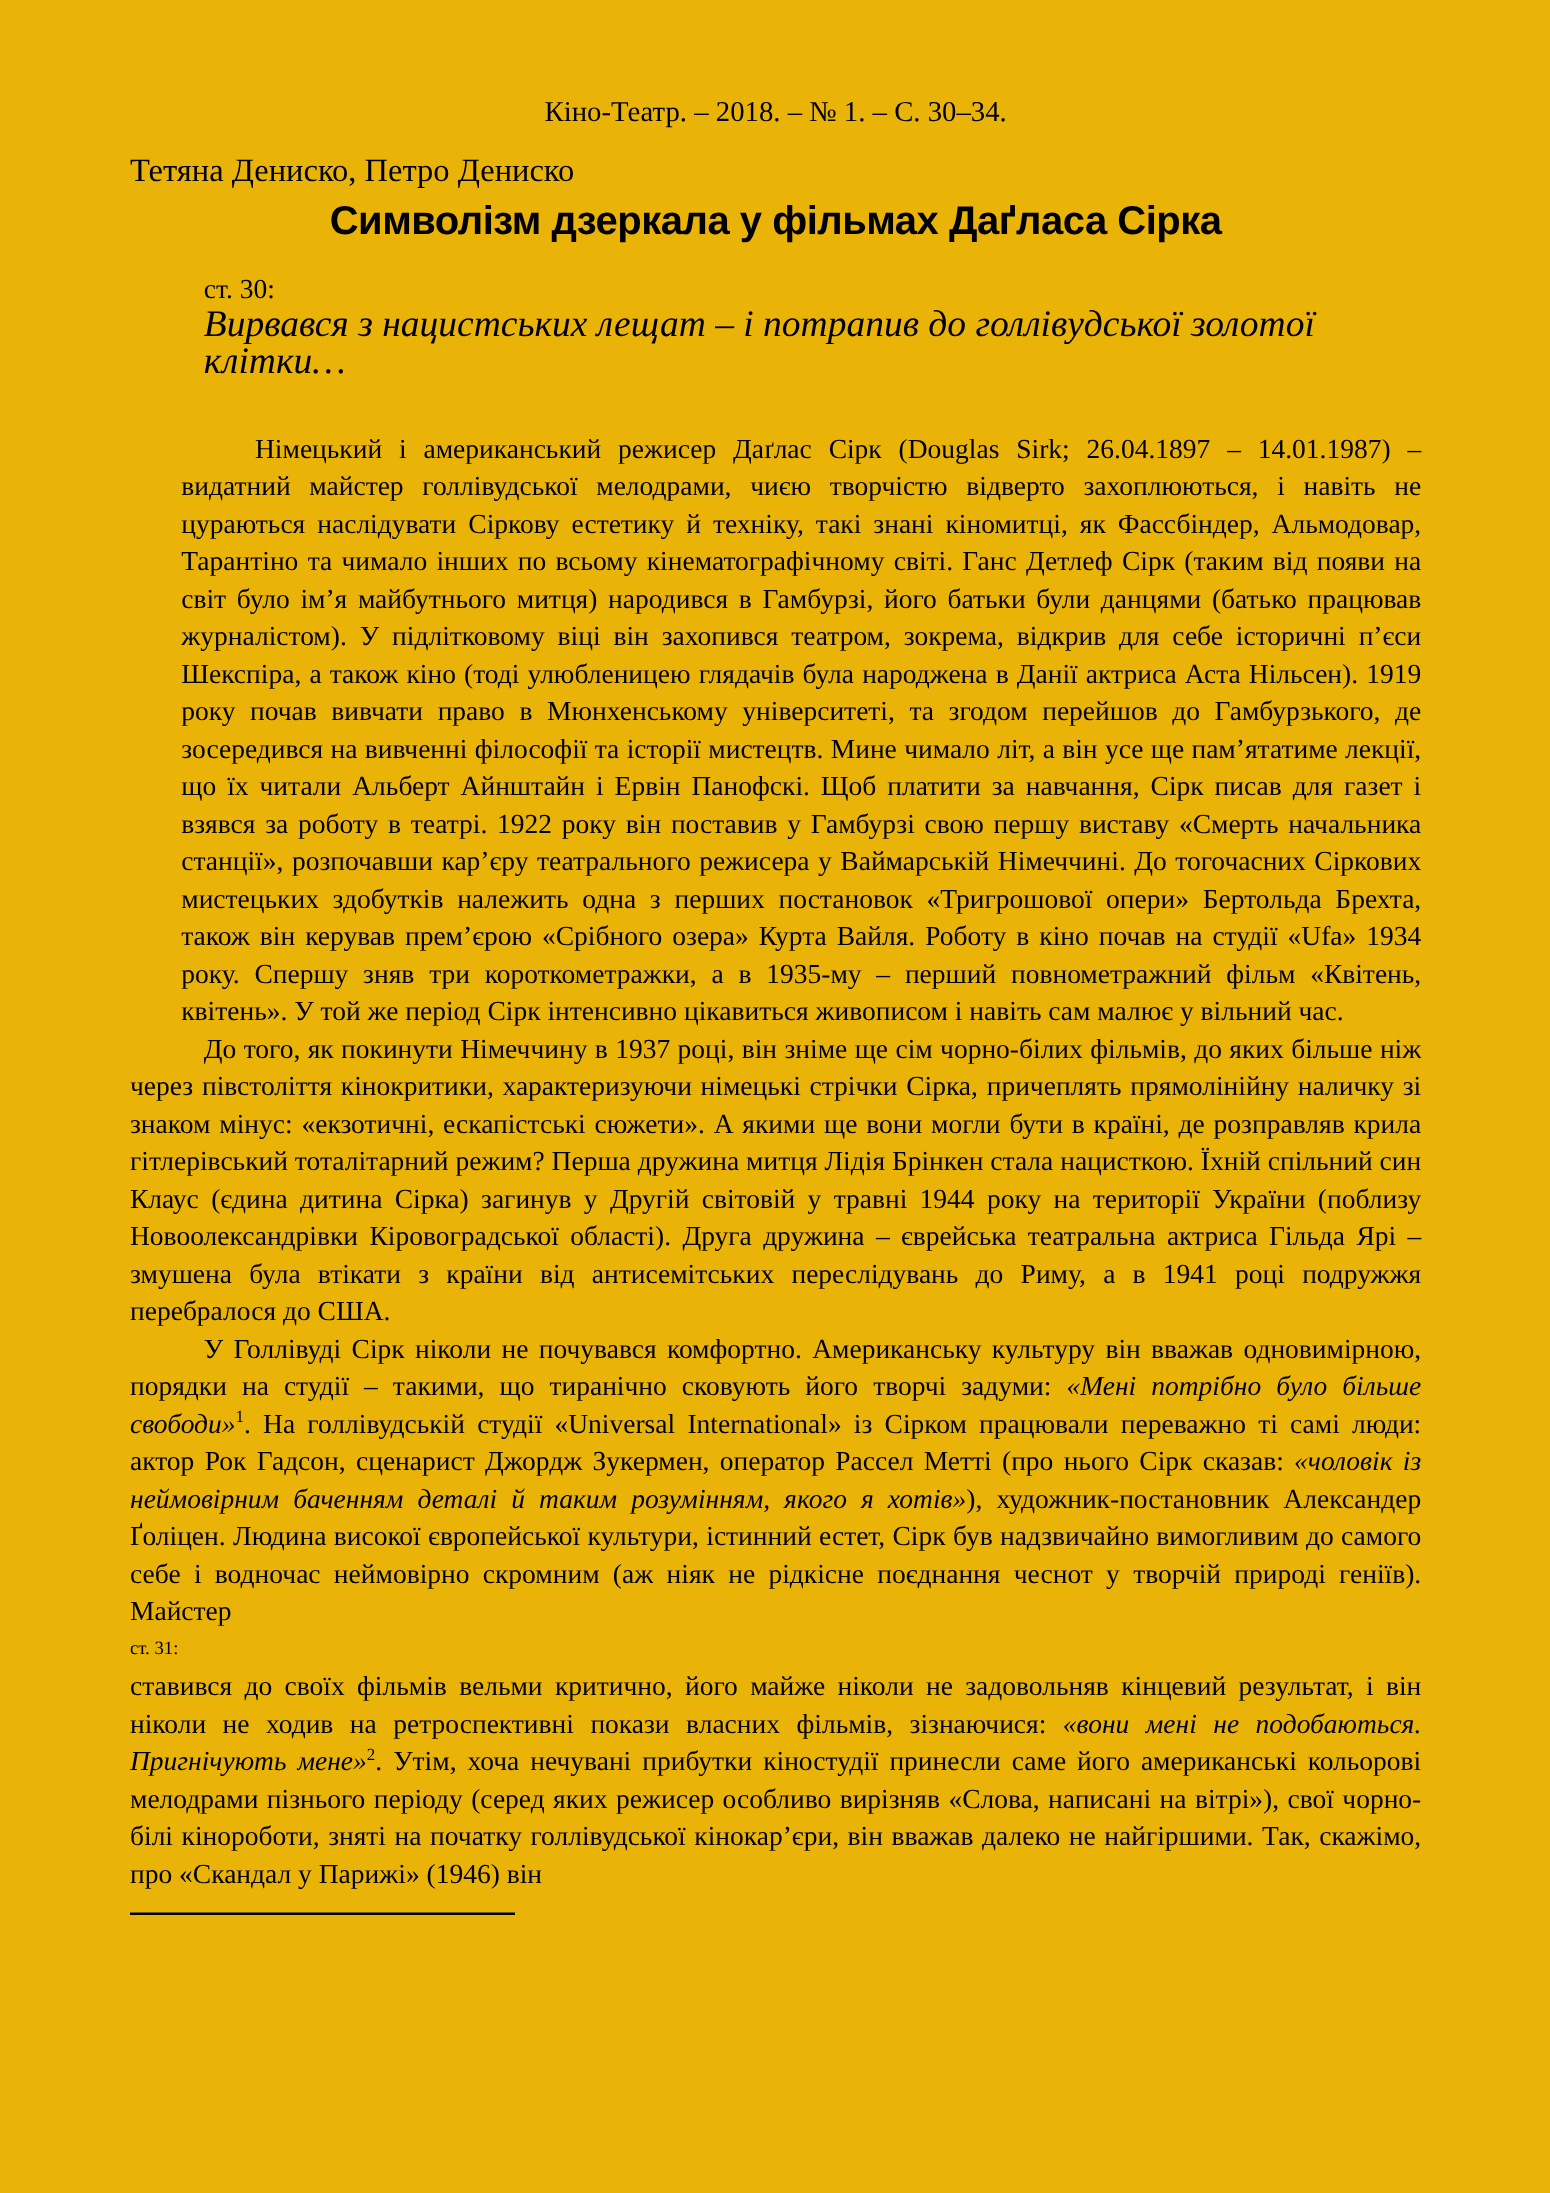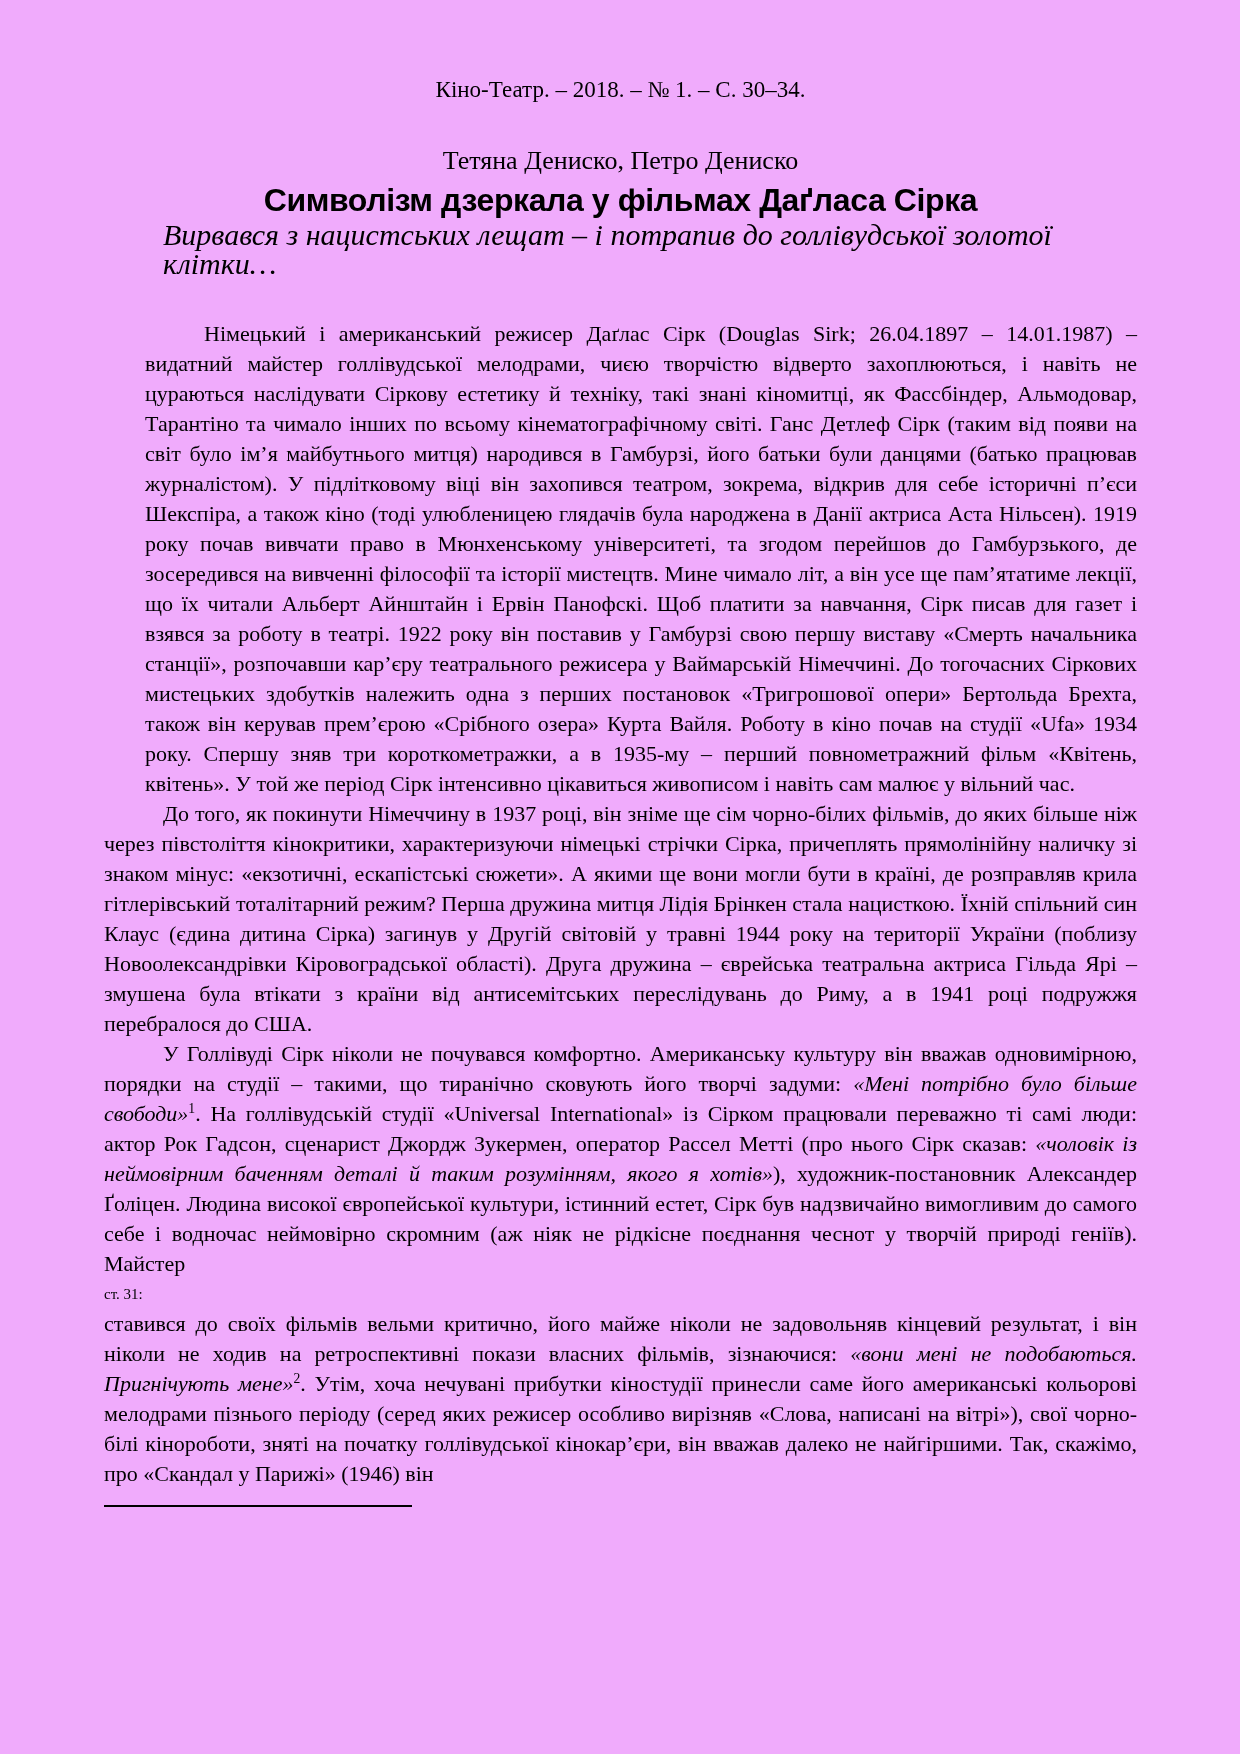--- a/index.html
+++ b/index.html
@@ -6,34 +6,34 @@
     margin: 0;
     padding: 0;
     background: #ffffff;
   }
   .page {
     position: relative;
     width: 1240px;
     height: 1754px;
     box-sizing: border-box;
     padding: 76px 103px 0 104px;
-    background: #f0abfc;
+    background: #eab308;
     color: #000000;
     font-family: "Liberation Serif", serif;
     overflow: hidden;
   }
   .journal-ref {
     margin: 0;
     text-align: center;
     font-size: 23px;
     line-height: 28px;
   }
   .authors {
-    margin: 40px 0 0 0;
-    text-align: center;
+    margin: 16px 0 0 0;
+    text-align: left;
     font-size: 26px;
     line-height: 34px;
   }
   .article-title {
     margin: 2px 0 0 0;
     text-align: center;
     font-family: "Liberation Sans", sans-serif;
     font-weight: bold;
     font-size: 32px;
     letter-spacing: -0.4px;
@@ -97,20 +97,21 @@
 <body>
 
 <div class="page">
 
   <p class="journal-ref">Кіно-Театр. – 2018. – № 1. – С. 30–34.</p>
 
   <p class="authors">Тетяна Дениско, Петро Дениско</p>
 
   <h1 class="article-title">Символізм дзеркала у фільмах Даґласа Сірка</h1>
 
+  <p class="page-marker-30">ст. 30:</p>
 
   <p class="epigraph">Вирвався з нацистських лещат – і потрапив до голлівудської золотої клітки…</p>
 
   <p class="body-para indent first">Німецький і американський режисер Даґлас Сірк (Douglas Sirk; 26.04.1897 – 14.01.1987) – видатний майстер голлівудської мелодрами, чиєю творчістю відверто захоплюються, і навіть не цураються наслідувати Сіркову естетику й техніку, такі знані кіномитці, як Фассбіндер, Альмодовар, Тарантіно та чимало інших по всьому кінематографічному світі. Ганс Детлеф Сірк (таким від появи на світ було ім’я майбутнього митця) народився в Гамбурзі, його батьки були данцями (батько працював журналістом). У підлітковому віці він захопився театром, зокрема, відкрив для себе історичні п’єси Шекспіра, а також кіно (тоді улюбленицею глядачів була народжена в Данії актриса Аста Нільсен). 1919 року почав вивчати право в Мюнхенському університеті, та згодом перейшов до Гамбурзького, де зосередився на вивченні філософії та історії мистецтв. Мине чимало літ, а він усе ще пам’ятатиме лекції, що їх читали Альберт Айнштайн і Ервін Панофскі. Щоб платити за навчання, Сірк писав для газет і взявся за роботу в театрі. 1922 року він поставив у Гамбурзі свою першу виставу «Смерть начальника станції», розпочавши кар’єру театрального режисера у Ваймарській Німеччині. До тогочасних Сіркових мистецьких здобутків належить одна з перших постановок «Тригрошової опери» Бертольда Брехта, також він керував прем’єрою «Срібного озера» Курта Вайля. Роботу в кіно почав на студії «Ufa» 1934 року. Спершу зняв три короткометражки, а в 1935-му – перший повнометражний фільм «Квітень, квітень». У той же період Сірк інтенсивно цікавиться живописом і навіть сам малює у вільний час.</p>
 
   <p class="body-para indent">До того, як покинути Німеччину в 1937 році, він зніме ще сім чорно-білих фільмів, до яких більше ніж через півстоліття кінокритики, характеризуючи німецькі стрічки Сірка, причеплять прямолінійну наличку зі знаком мінус: «екзотичні, ескапістські сюжети». А якими ще вони могли бути в країні, де розправляв крила гітлерівський тоталітарний режим? Перша дружина митця Лідія Брінкен стала нацисткою. Їхній спільний син Клаус (єдина дитина Сірка) загинув у Другій світовій у травні 1944 року на території України (поблизу Новоолександрівки Кіровоградської області). Друга дружина – єврейська театральна актриса Гільда Ярі – змушена була втікати з країни від антисемітських переслідувань до Риму, а в 1941 році подружжя перебралося до США.</p>
 
   <p class="body-para indent"><span>У Голлівуді Сірк ніколи не почувався комфортно. Американську культуру він вважав одновимірною, порядки на студії – такими, що тиранічно сковують його творчі задуми: </span><span class="it">«Мені потрібно було більше свободи»</span><sup class="fn-ref">1</sup><span>. На голлівудській студії «Universal International» із Сірком працювали переважно ті самі люди: актор Рок Гадсон, сценарист Джордж Зукермен, оператор Рассел Метті (про нього Сірк сказав: </span><span class="it">«чоловік із неймовірним баченням деталі й таким розумінням, якого я хотів»</span><span>), художник-постановник Александер Ґоліцен. Людина високої європейської культури, істинний естет, Сірк був надзвичайно вимогливим до самого себе і водночас неймовірно скромним (аж ніяк не рідкісне поєднання чеснот у творчій природі геніїв). Майстер</span></p>
 
   <p class="page-marker-31">ст. 31:</p>

